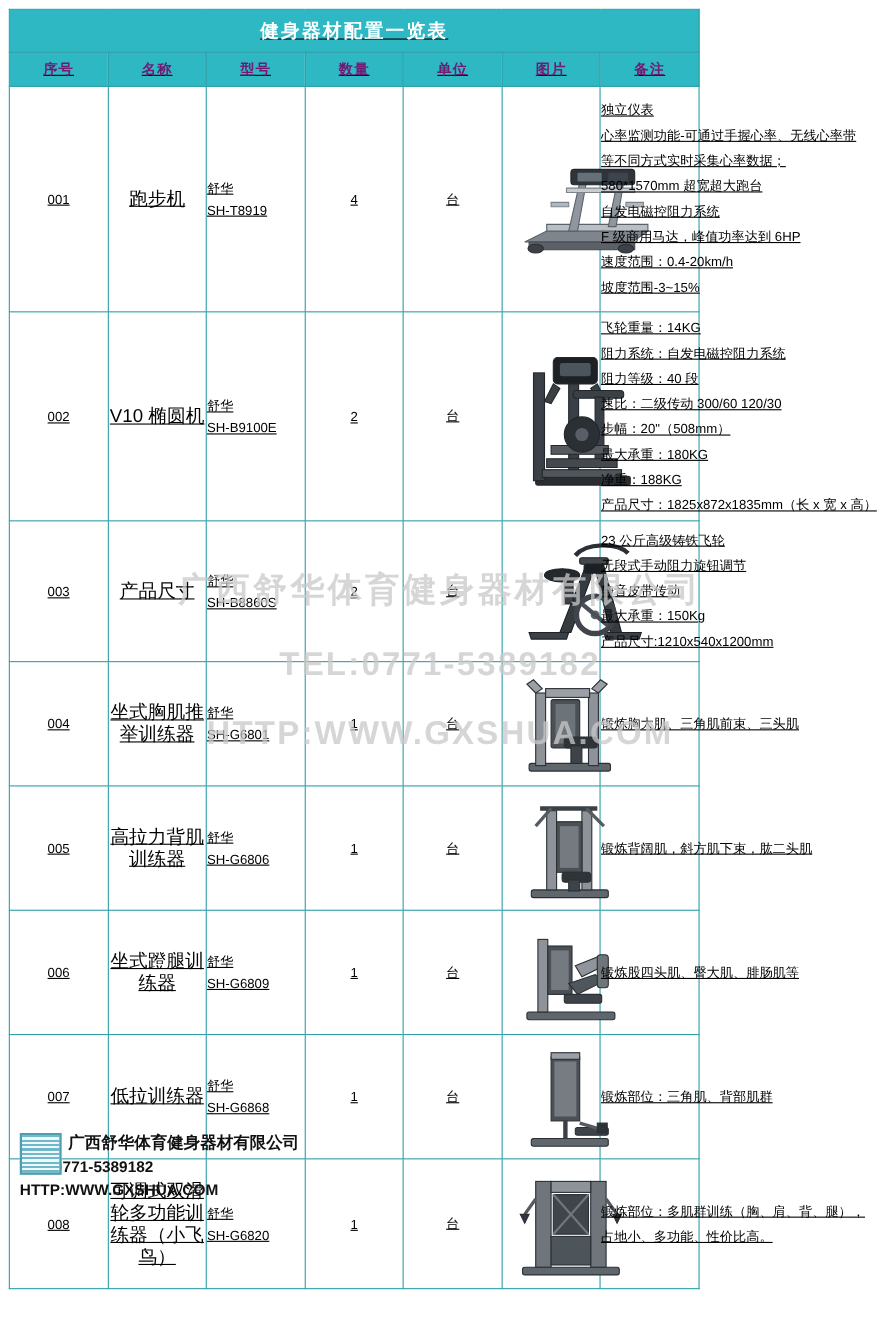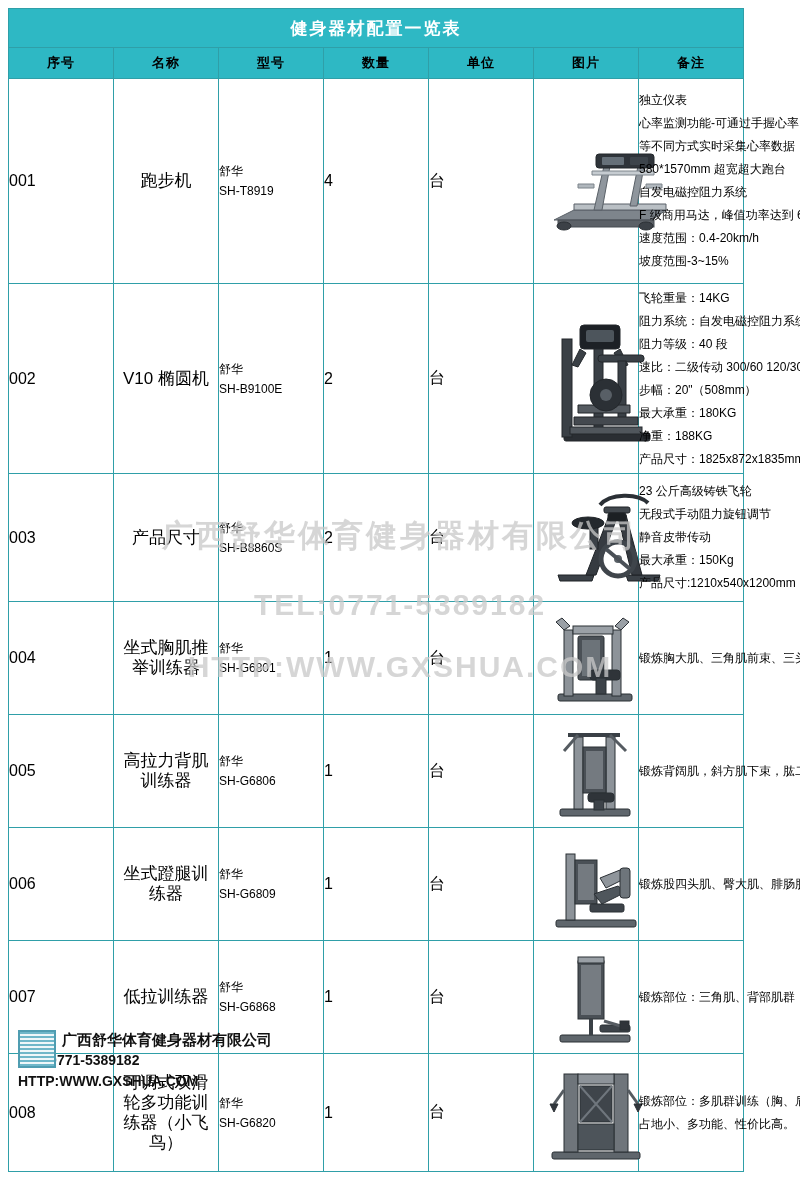--- a/index.html
+++ b/index.html
@@ -16,49 +16,51 @@
     overflow: hidden;
   }
   .page {
     position: relative;
     width: 800px;
     height: 1203px;
     box-sizing: border-box;
     padding: 8px 8px 0 8px;
   }
   table.equip {
-    width: 736px;
+    width: 628px;
     border-collapse: collapse;
     table-layout: fixed;
+    text-decoration: underline;
   }
   table.equip td, table.equip th {
     border: 1px solid #2f9fa8;
     padding: 0;
   }
   .title-cell {
     background: #2eb8c4;
     color: #ffffff;
     text-align: center;
     font-size: 17px;
     font-weight: bold;
     letter-spacing: 2px;
     height: 38px;
     border: 1px solid #2f9fa8 !important;
   }
   .hdr {
     background: #2eb8c4;
-    color: #000000;
+    color: #701a75;
     text-align: center;
     font-size: 13px;
     font-weight: bold;
     height: 30px;
     letter-spacing: 1px;
   }
   td.c-idx, td.c-qty, td.c-unit {
-    font-size: 16px;
+    text-align: center;
+    font-size: 12px;
     vertical-align: middle;
   }
   td.c-name {
     text-align: center;
     font-size: 17px;
     vertical-align: middle;
     line-height: 20px;
     padding: 2px 4px;
   }
   td.c-model {

